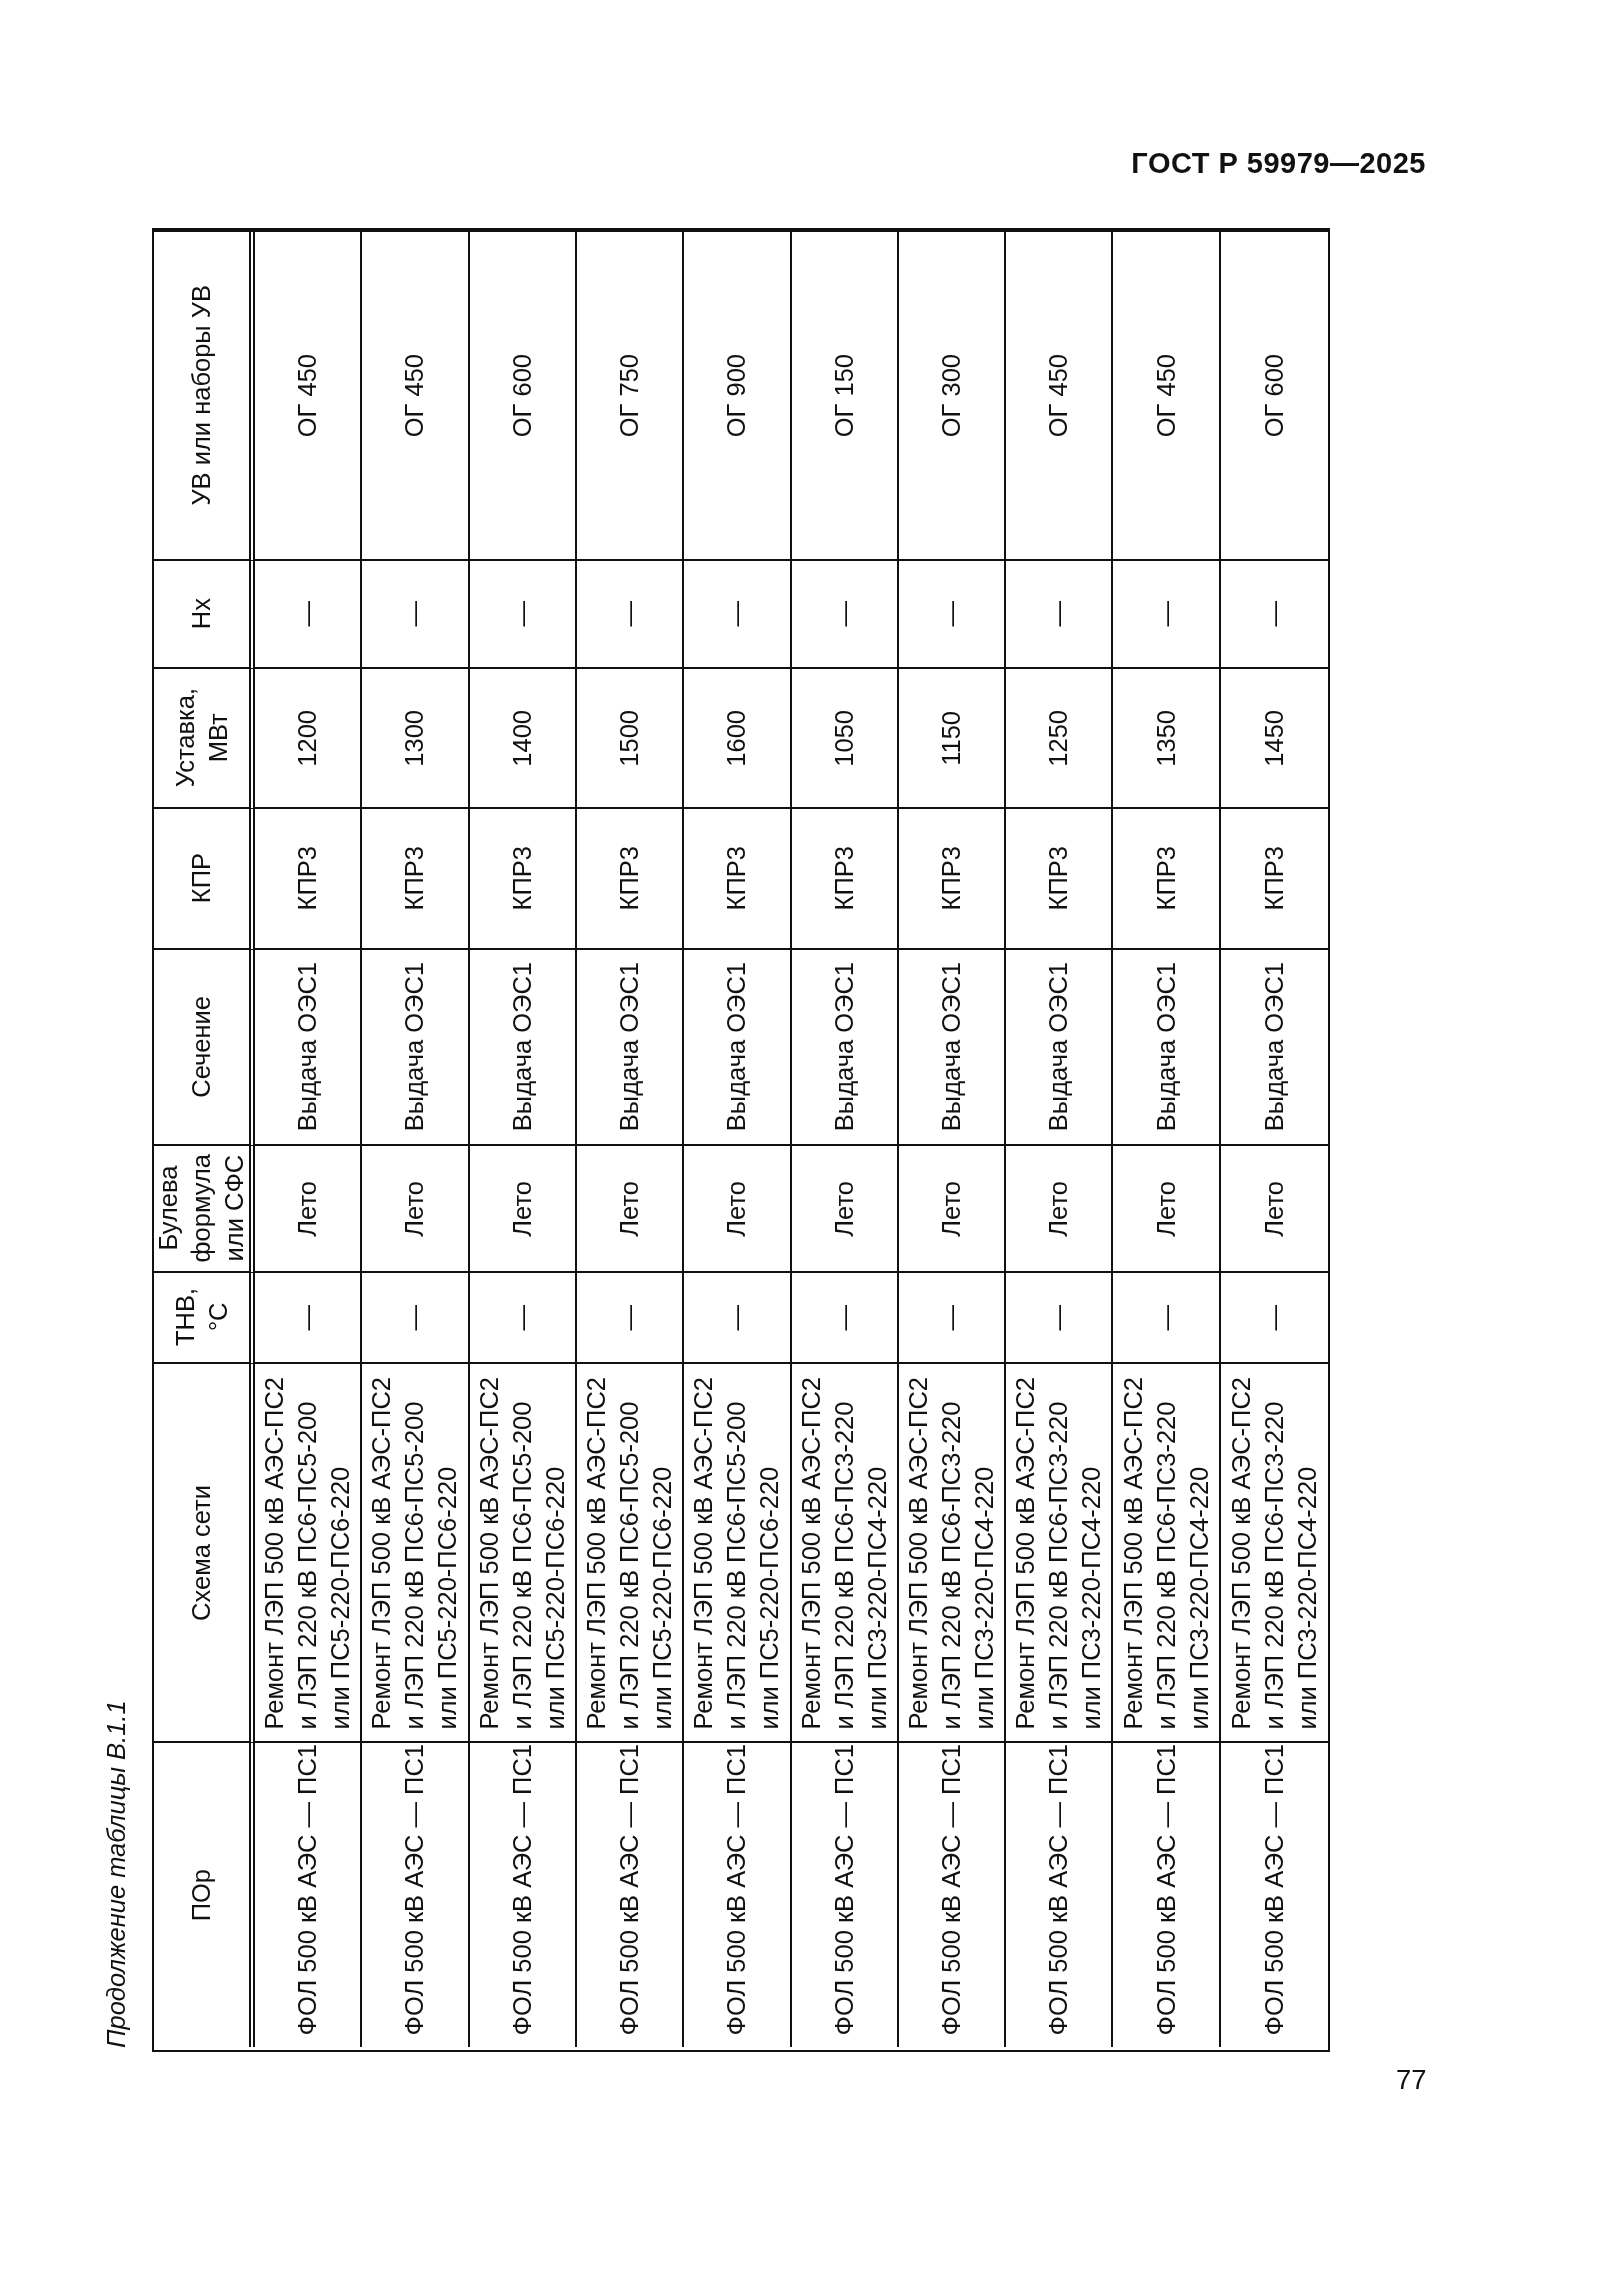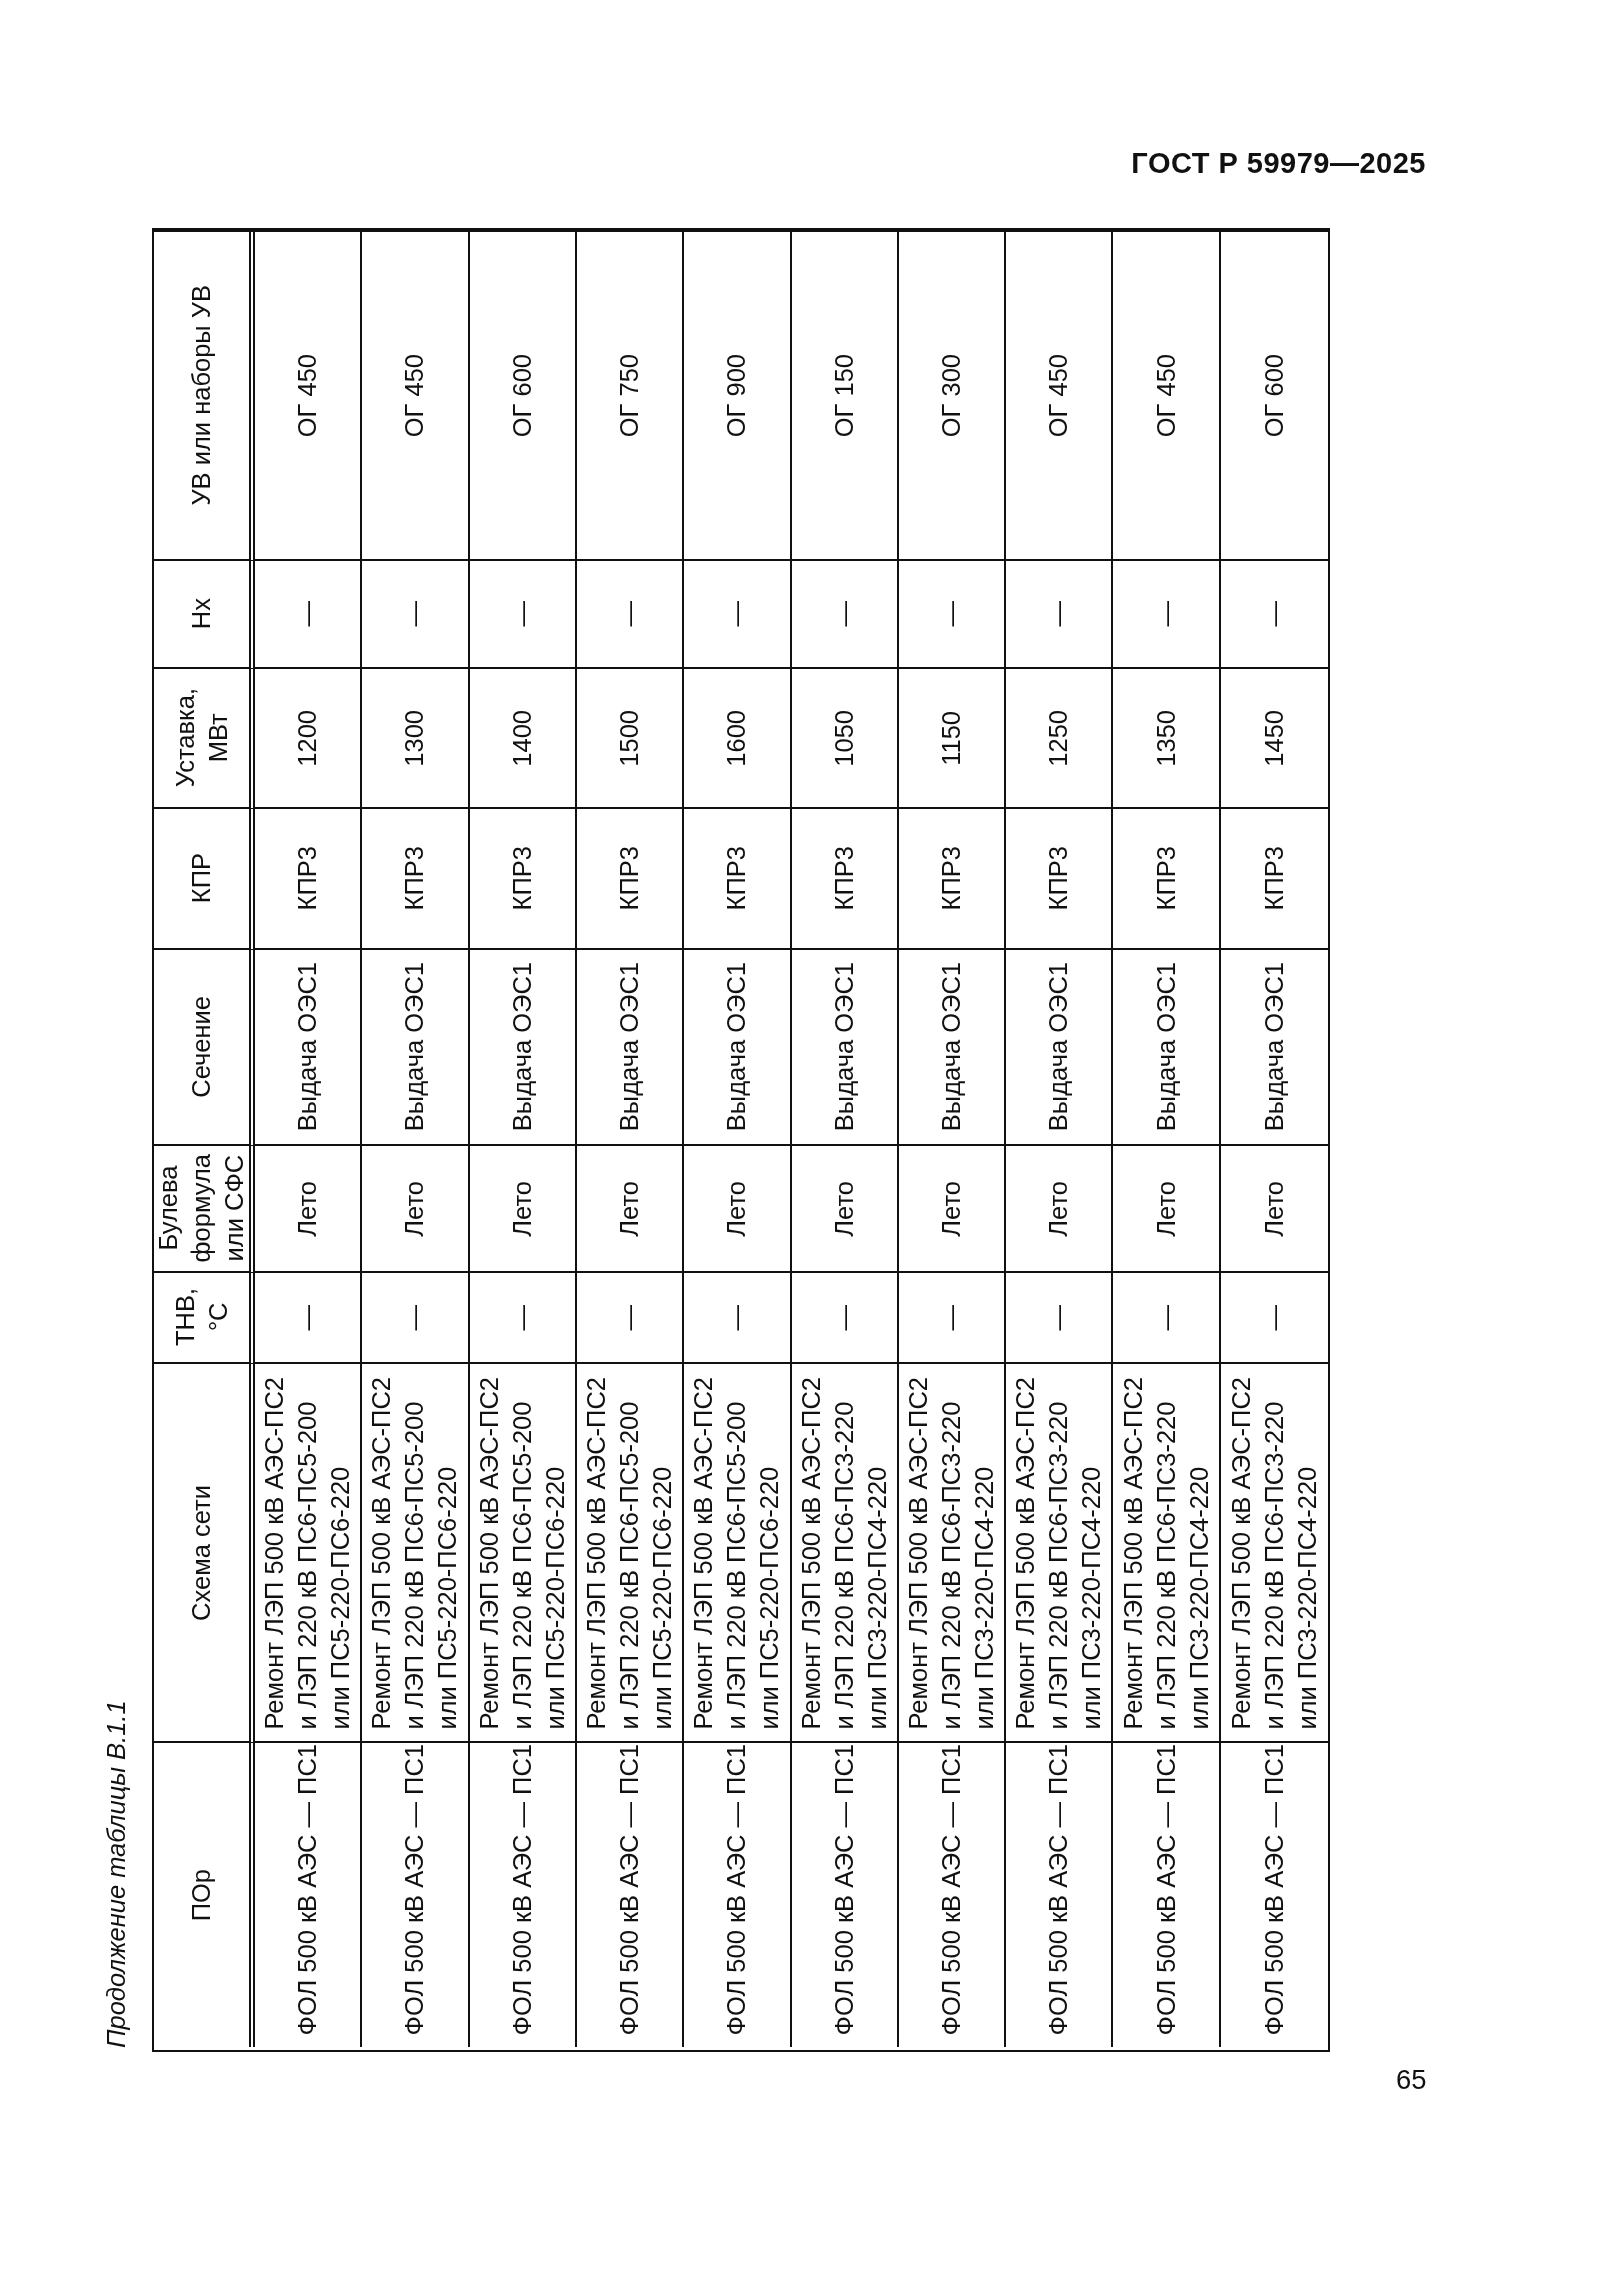--- a/index.html
+++ b/index.html
@@ -380,16 +380,16 @@
       </div>
     <div class="c ab">
         <span class="vt">ФОЛ 500 кВ АЭС — ПС1</span>
       </div>
     <div class="c ab">
         <span class="vt">ФОЛ 500 кВ АЭС — ПС1</span>
       </div>
 
   </div>
 
-  <div class="page-number">65</div>
+  <div class="page-number">77</div>
 
 </div>
 
 
 </body></html>

